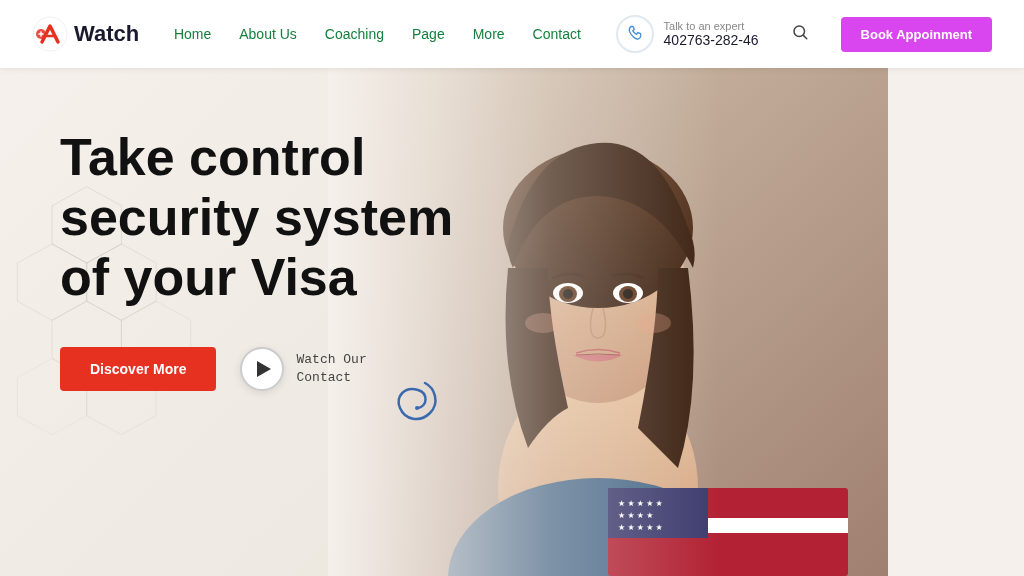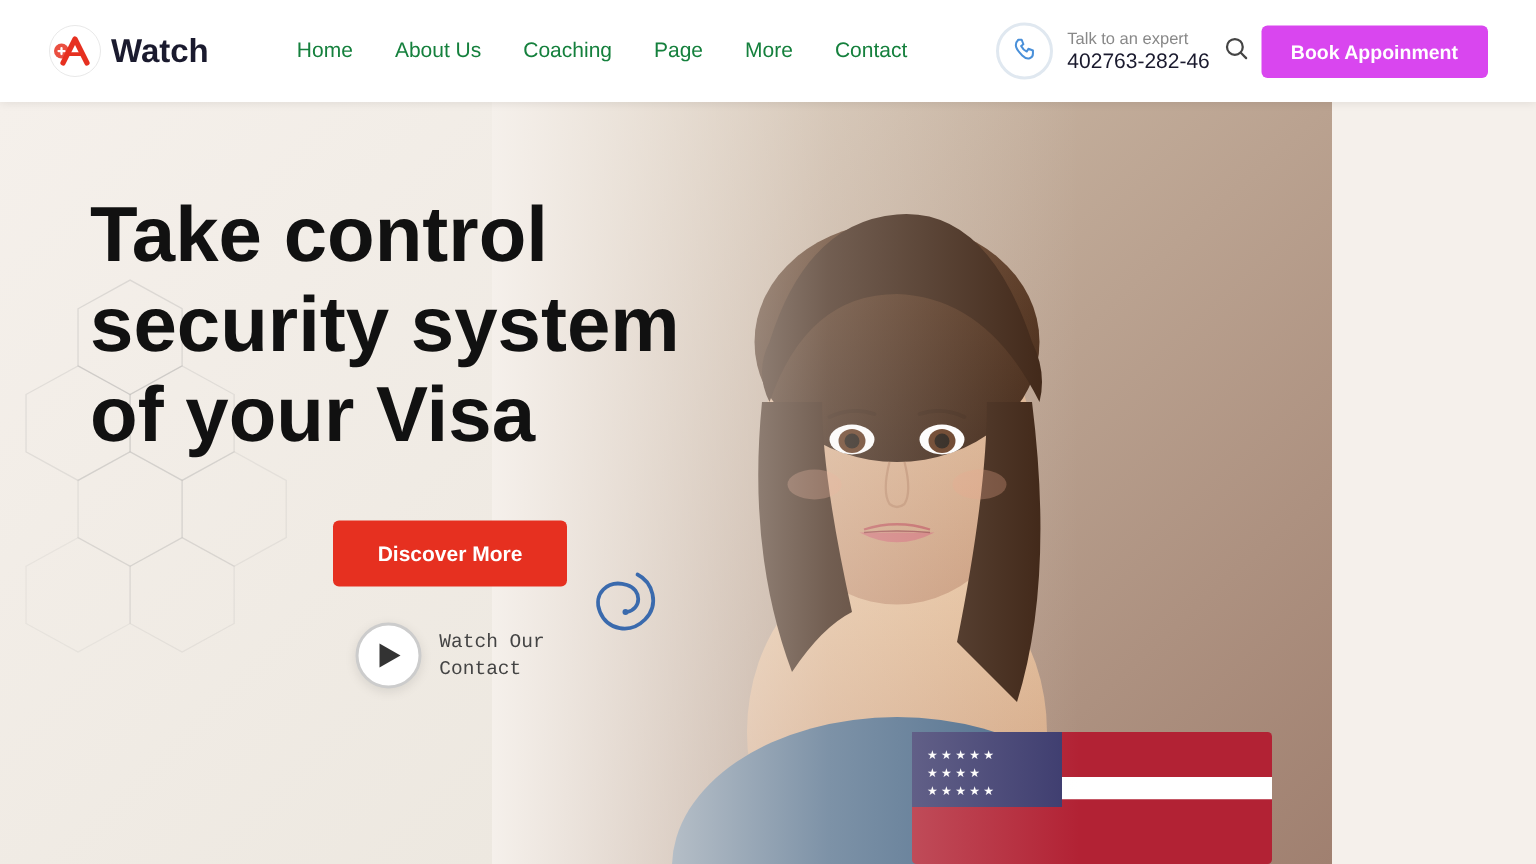--- a/index.html
+++ b/index.html
@@ -38,21 +38,21 @@
     }
     .nav-links a {
       text-decoration: none;
       color: #15803d;
       font-size: 14px;
       font-weight: 500;
     }
     .nav-right {
       display: flex;
       align-items: center;
-      gap: 0;
+      gap: 24px;
     }
     .phone-block {
       display: flex;
       align-items: center;
       gap: 10px;
     }
     .phone-icon-wrap {
       width: 38px;
       height: 38px;
       border-radius: 50%;
@@ -127,21 +127,20 @@
       font-size: 52px;
       font-weight: 900;
       color: #111;
       line-height: 1.15;
       margin-bottom: 40px;
     }
     .hero-actions {
       display: flex;
       align-items: center;
       gap: 24px;
-      flex-direction: column;
     }
     .discover-btn {
       background: #e63020;
       color: #fff;
       border: none;
       border-radius: 4px;
       padding: 14px 30px;
       font-size: 14px;
       font-weight: 600;
       cursor: pointer;

